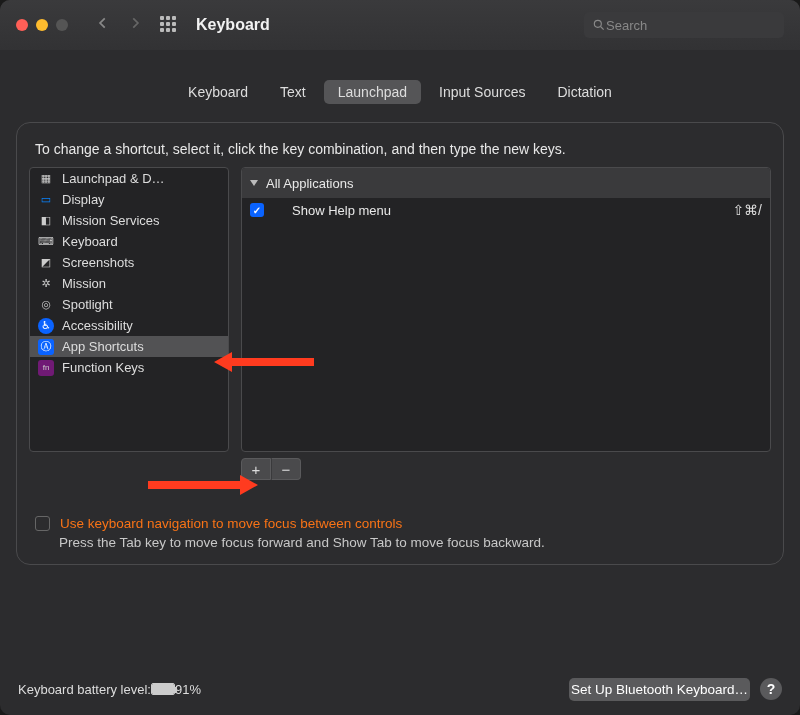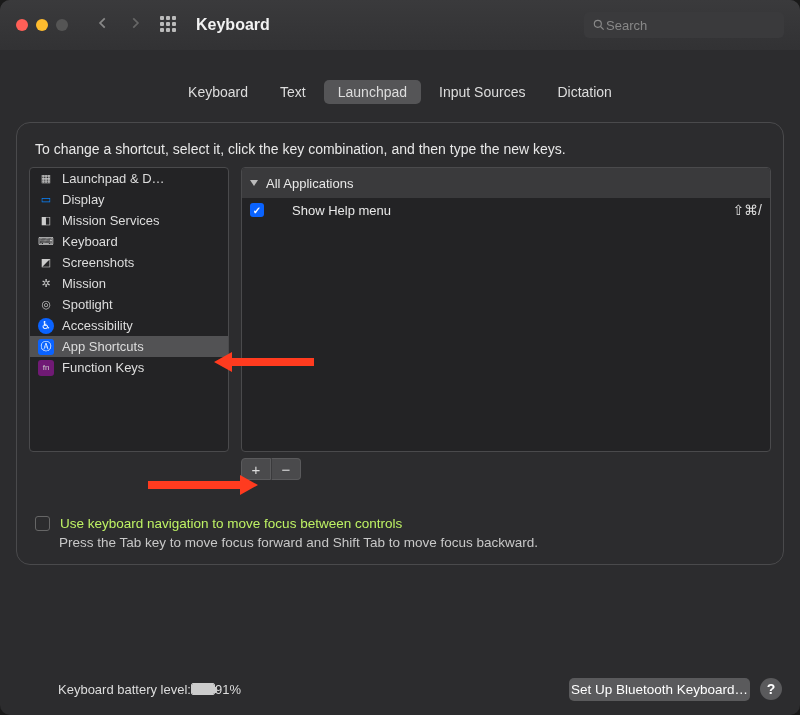--- a/index.html
+++ b/index.html
@@ -32,25 +32,25 @@
   .ic { width:16px; height:16px; display:flex; align-items:center; justify-content:center; font-size:11px; color:#ccc; flex-shrink:0; }
   .r-head { background:#3a3a3c; height:30px; display:flex; align-items:center; padding:0 8px; font-size:13px; gap:8px;}
   .disc { width:0; height:0; border-left:4px solid transparent; border-right:4px solid transparent; border-top:6px solid #bbb; }
   .r-item { display:flex; align-items:center; height:24px; padding:0 8px; font-size:13px; gap:12px;}
   .chk { width:14px; height:14px; background:#0a63ff; border-radius:3px; display:flex; align-items:center; justify-content:center; color:#fff; font-size:10px; font-weight:900;}
   .short { margin-left:auto; color:#ddd; font-size:14px;}
   .pm { display:flex; margin-top:6px; margin-left:212px; }
   .pm-btn { width:30px; height:22px; background:#4a4a4c; border:1px solid #5a5a5c; display:flex; align-items:center; justify-content:center; color:#ddd; font-size:15px;}
   .pm-btn:first-child { border-radius:4px 0 0 4px; }
   .pm-btn:last-child { border-radius:0 4px 4px 0; border-left:1px solid #3a3a3c; }
-  .cb-row { display:flex; align-items:center; gap:10px; margin:36px 6px 4px 6px; font-size:13.5px; color:#bef264;}
+  .cb-row { display:flex; align-items:center; gap:10px; margin:36px 6px 4px 6px; font-size:13.5px; color:#f97316;}
   .cb { width:15px; height:15px; border:1px solid #666; border-radius:3px; background:#2c2c2e; }
   .hint { font-size:13.5px; color:#c8c8c8; margin:4px 6px 0 30px; }
   .footer { position:absolute; bottom:0; left:0; right:0; height:52px; display:flex; align-items:center; padding:0 18px; }
-  .batt { font-size:13px; color:#ddd; display:flex; align-items:center; margin-left:40px;}
+  .batt { font-size:13px; color:#ddd; display:flex; align-items:center; }
   .batt-ic { width:24px; height:12px; border:1px solid #ccc; border-radius:2px; position:relative; }
   .batt-ic::after { content:""; position:absolute; right:-3px; top:3px; width:2px; height:6px; background:#ccc; }
   .batt-fill { height:100%; width:98%; background:#ccc; border-radius:1px; }
   .setup { margin-left:auto; padding:4px 2px; font-size:13.5px; background:#5a5a5c; border-radius:5px; color:#fff;}
   .help { width:22px; height:22px; border-radius:50%; background:#5a5a5c; color:#fff; display:flex; align-items:center; justify-content:center; margin-left:10px; font-size:14px; font-weight:600;}
   .arrow { position:absolute; pointer-events:none; }
   .arrow svg { display:block; }
 </style>
 </head>
 <body>
@@ -165,21 +165,21 @@
 
     <div class="pm">
       <div class="pm-btn">+</div>
       <div class="pm-btn">−</div>
     </div>
 
     <div class="cb-row">
       <div class="cb"></div>
       <span>Use keyboard navigation to move focus between controls</span>
     </div>
-    <div class="hint">Press the Tab key to move focus forward and Shift Tab to move focus backward.</div>
+    <div class="hint">Press the Tab key to move focus forward and Show Tab to move focus backward.</div>
   </div>
 
   <div class="footer">
     <div class="batt">
       <span>Keyboard battery level:</span>
       <div class="batt-ic">
           <div class="batt-fill"></div>
         </div>
       <span>91%</span>
     </div>

